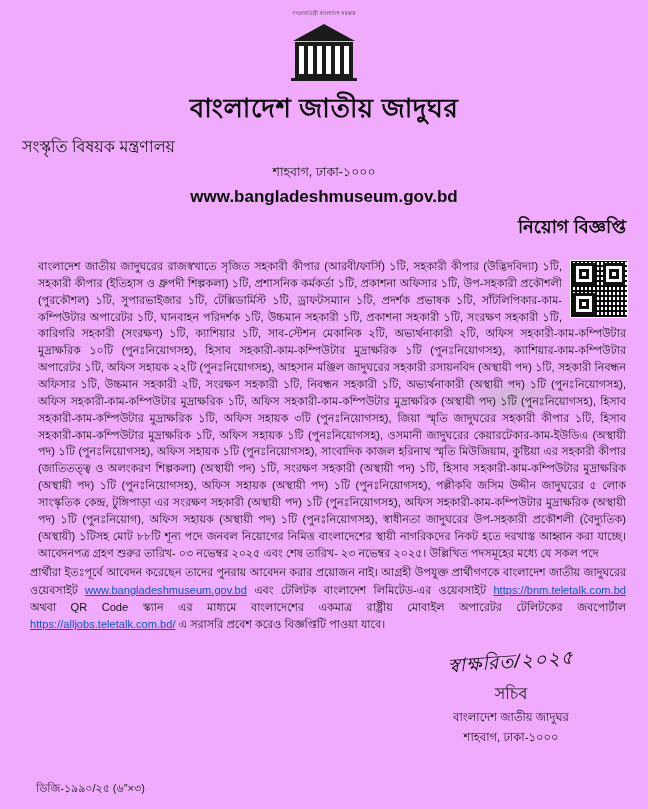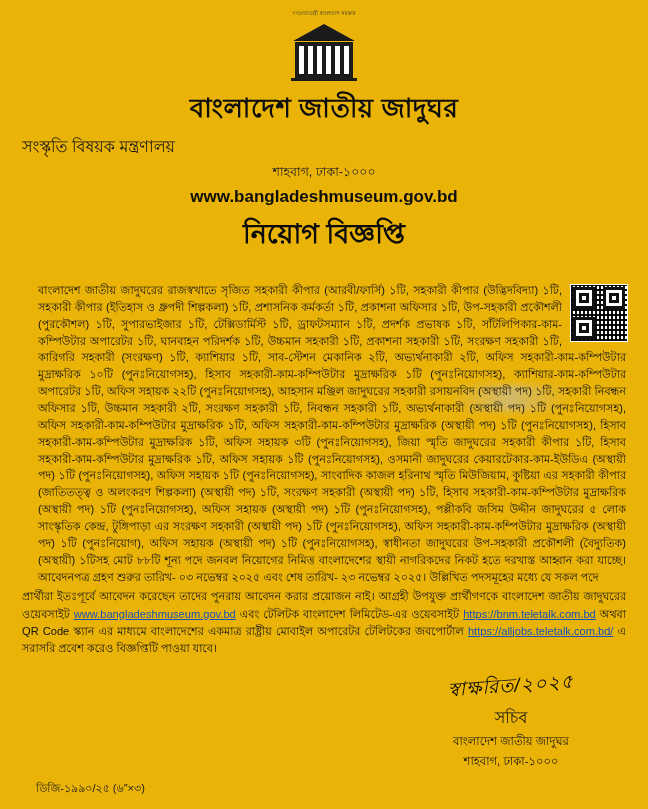--- a/index.html
+++ b/index.html
@@ -11,21 +11,21 @@
     width: 648px;
     height: 809px;
     font-family: "Liberation Sans", sans-serif;
     color: #111111;
     overflow: hidden;
   }
   .page {
     position: relative;
     width: 648px;
     height: 809px;
-    background: #eab308;
+    background: #f0abfc;
     box-sizing: border-box;
     padding: 10px 22px 6px 22px;
   }
   
   .crest-wrap {
     display: flex;
     justify-content: center;
     margin-top: 4px;
     margin-bottom: 2px;
   }
@@ -61,24 +61,24 @@
     color: #1a1a1a;
   }
   .website {
     text-align: center;
     font-size: 17px;
     font-weight: bold;
     margin: 4px 0 6px 0;
     color: #0d0d0d;
   }
   .notice-title {
-    text-align: center;
-    font-size: 27px;
+    text-align: right;
+    font-size: 18px;
     font-weight: bold;
-    margin: 4px 0 24px 0;
+    margin: 4px 0 14px 0;
     color: #0b0b0b;
   }
   
   .body-text {
     font-size: 11.1px;
     line-height: 1.52;
     text-align: justify;
     text-justify: inter-word;
     color: #121212;
     position: relative;
@@ -86,20 +86,21 @@
   }
   .body-text p {
     margin: 0 0 1px 16px;
   }
   .tail-text {
     font-size: 11.1px;
     line-height: 1.55;
     text-align: justify;
     color: #121212;
     margin-top: 2px;
+    margin-left: 8px;
   }
   .tail-text a, .link {
     color: #1552b8;
     text-decoration: underline;
   }
   
   .qr-block {
     float: right;
     width: 56px;
     height: 56px;

